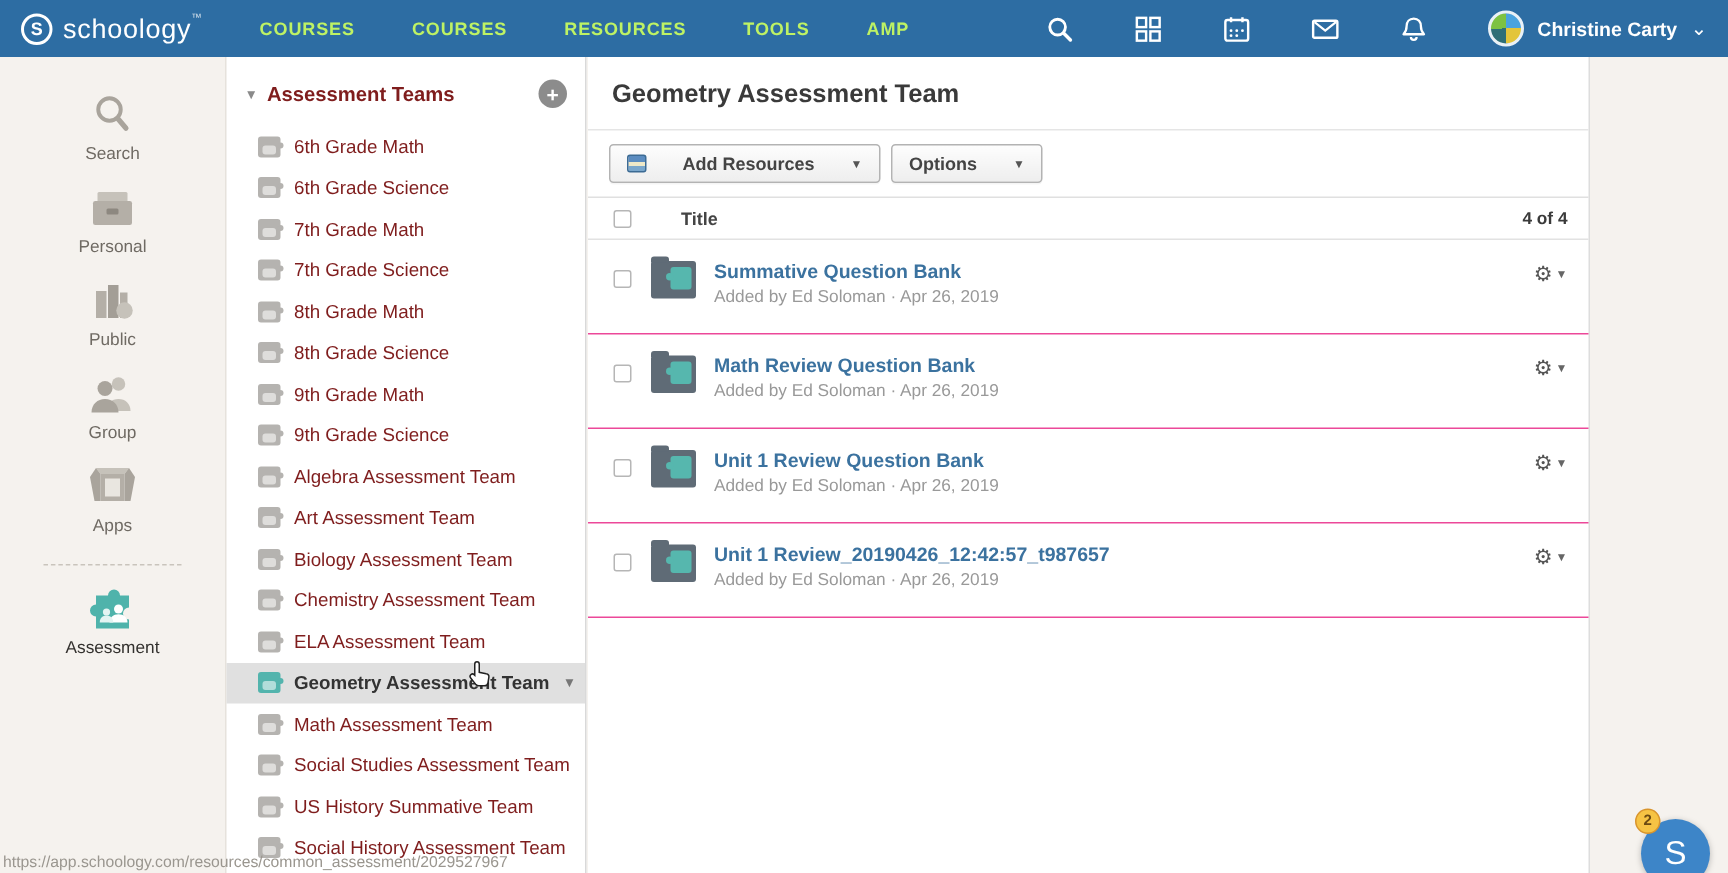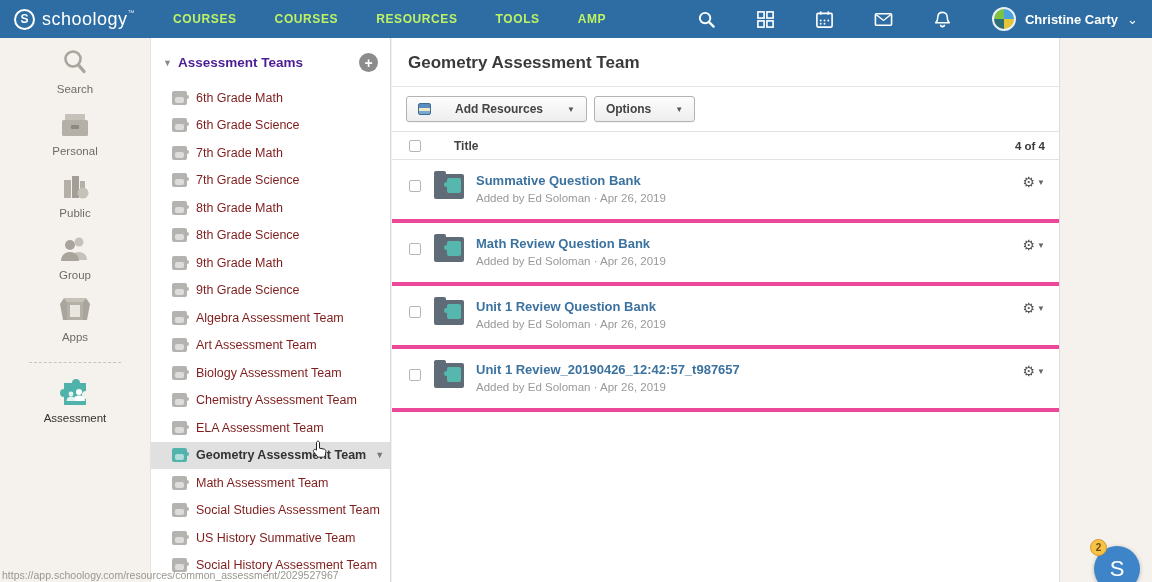--- a/index.html
+++ b/index.html
@@ -33,36 +33,36 @@
   .avatar {
     width:24px; height:24px; border-radius:50%; border:2px solid #e9f1f7;
     background:conic-gradient(#4aa3df 0 25%, #e3c53a 25% 50%, #2e6f77 50% 75%, #7dc242 75% 100%);
   }
   .user-name { color:#fff; font-size:13px; font-weight:bold; }
   .nav-caret { color:#fff; font-size:13px; }
 
   
   .rail {
     position:absolute; top:38px; left:0; width:150px; bottom:0;
-    display:flex; flex-direction:column; align-items:center; padding-top:10px;
+    display:flex; flex-direction:column; align-items:center; padding-top:24px;
   }
   .rail-item { width:100%; height:62px; display:flex; flex-direction:column;
     align-items:center; justify-content:flex-start; cursor:pointer; }
   .rail-item .lbl { font-size:11.5px; color:#6f6a63; margin-top:5px; }
   .rail-item.active .lbl { color:#33312e; font-weight:normal; }
   .rail-divider { width:92px; border-top:1px dashed #c9c4bc; margin:4px 0 12px; }
 
   
   .teams {
     position:absolute; top:38px; left:150px; width:241px; bottom:0;
     background:#fff; border-left:1px solid #e6e2dc; border-right:1px solid #d9d9d9;
   }
   .teams-head { display:flex; align-items:center; padding:15px 12px 10px 12px; }
   .teams-caret { color:#8a8a8a; font-size:9px; margin-right:6px; cursor:pointer; }
-  .teams-title { font-size:13.5px; font-weight:bold; color:#4c1d95; }
+  .teams-title { font-size:13.5px; font-weight:bold; color:#7f1d1d; }
   .teams-add {
     margin-left:auto; width:19px; height:19px; border-radius:50%;
     background:#8c8c8c; color:#fff; font-size:14px; font-weight:bold;
     display:flex; align-items:center; justify-content:center; cursor:pointer; line-height:1;
   }
   .team-list { list-style:none; margin-top:2px; }
   .team-item {
     height:27.5px; display:flex; align-items:center; gap:9px;
     padding:0 10px 0 21px; cursor:pointer; position:relative;
   }
@@ -106,21 +106,21 @@
     border-bottom:1px solid #e2e2e2;
   }
   .thead .th-title { font-size:12px; font-weight:bold; color:#444; margin-left:33px; }
   .thead .count { margin-left:auto; font-size:11.5px; font-weight:bold; color:#3a3a3a; }
   .checkbox {
     width:12px; height:12px; border:1px solid #b6b6b6; border-radius:2px;
     background:#fff; flex:none; cursor:pointer;
   }
   .row {
     display:flex; padding:13px 14px 0 17px; height:63px;
-    border-bottom:4px solid #ec4899; position:relative;
+    border-bottom:1px solid #ec4899; position:relative;
   }
   .row .checkbox { margin-top:7px; }
   .folder-icon {
     width:30px; height:25px; background:#5f6b76; border-radius:2px;
     margin:1px 0 0 13px; flex:none; position:relative;
   }
   .folder-icon::before { content:""; position:absolute; top:-3px; left:0;
     width:12px; height:4px; background:#5f6b76; border-radius:2px 2px 0 0; }
   .folder-piece { position:absolute; right:3px; top:4px; width:14px; height:15px;
     background:#56b7ae; border-radius:2px; }

